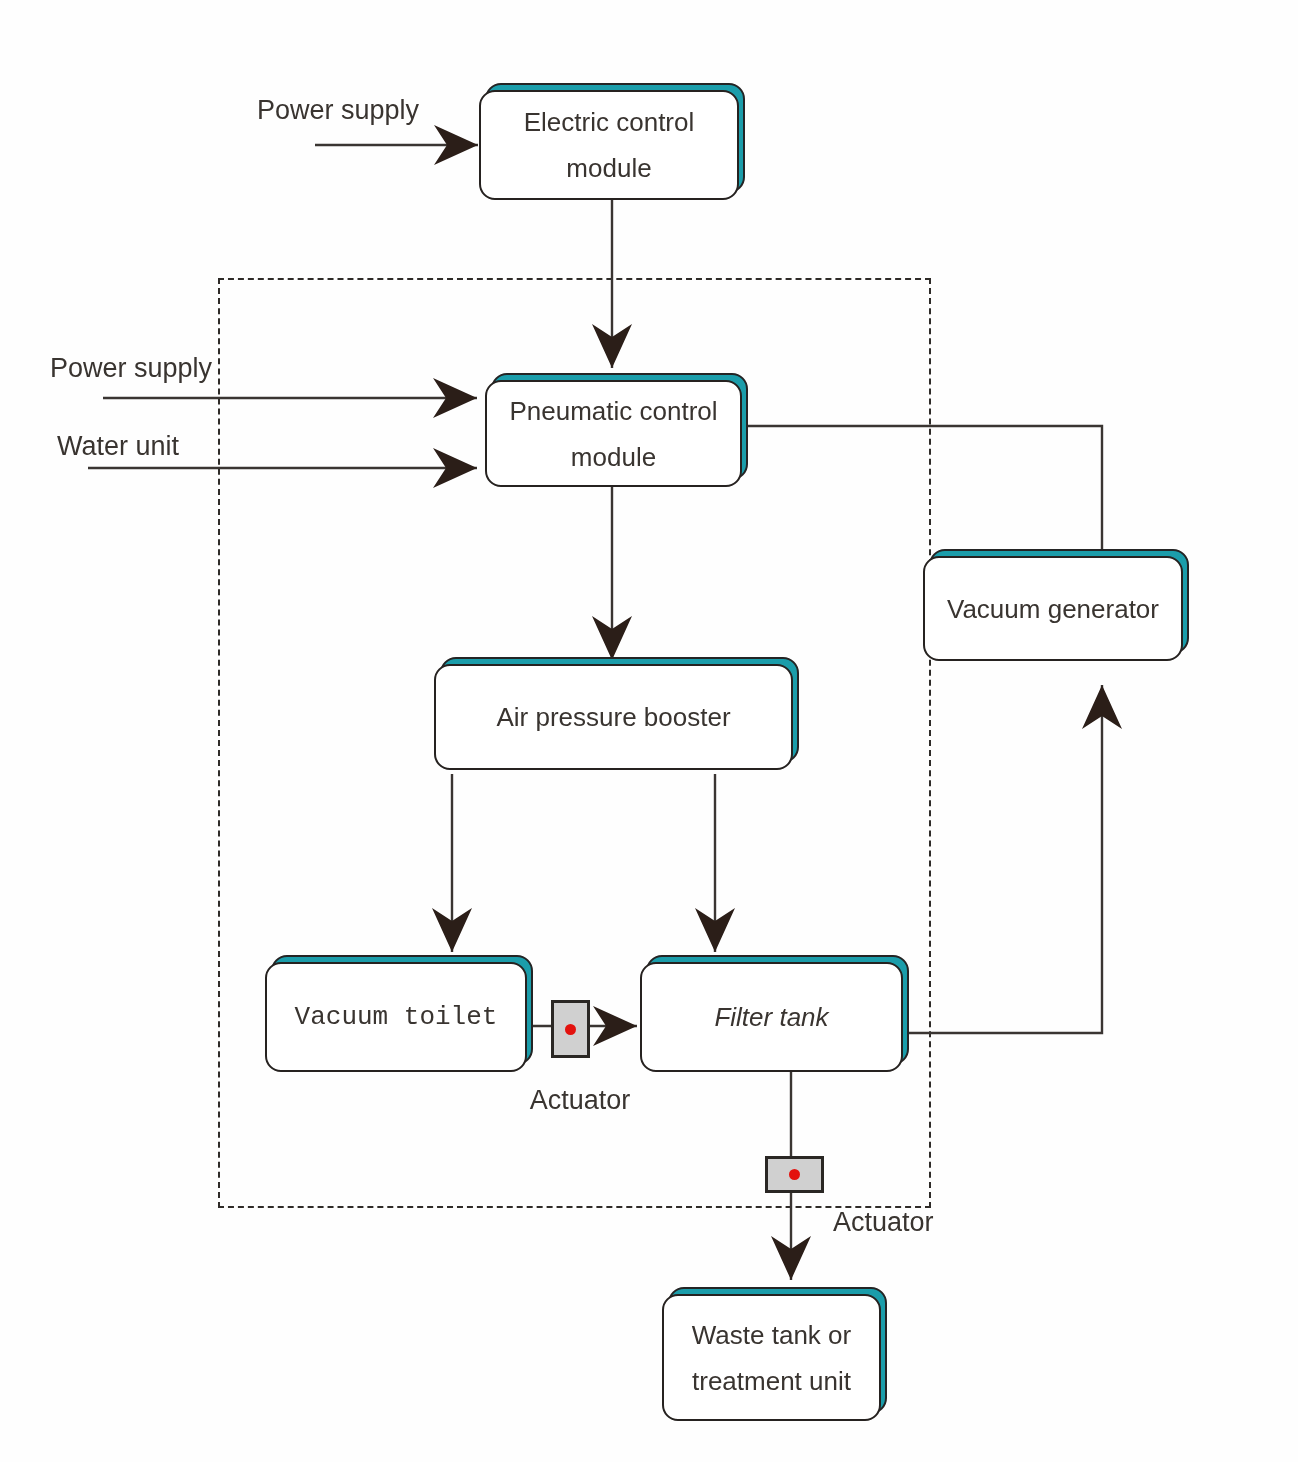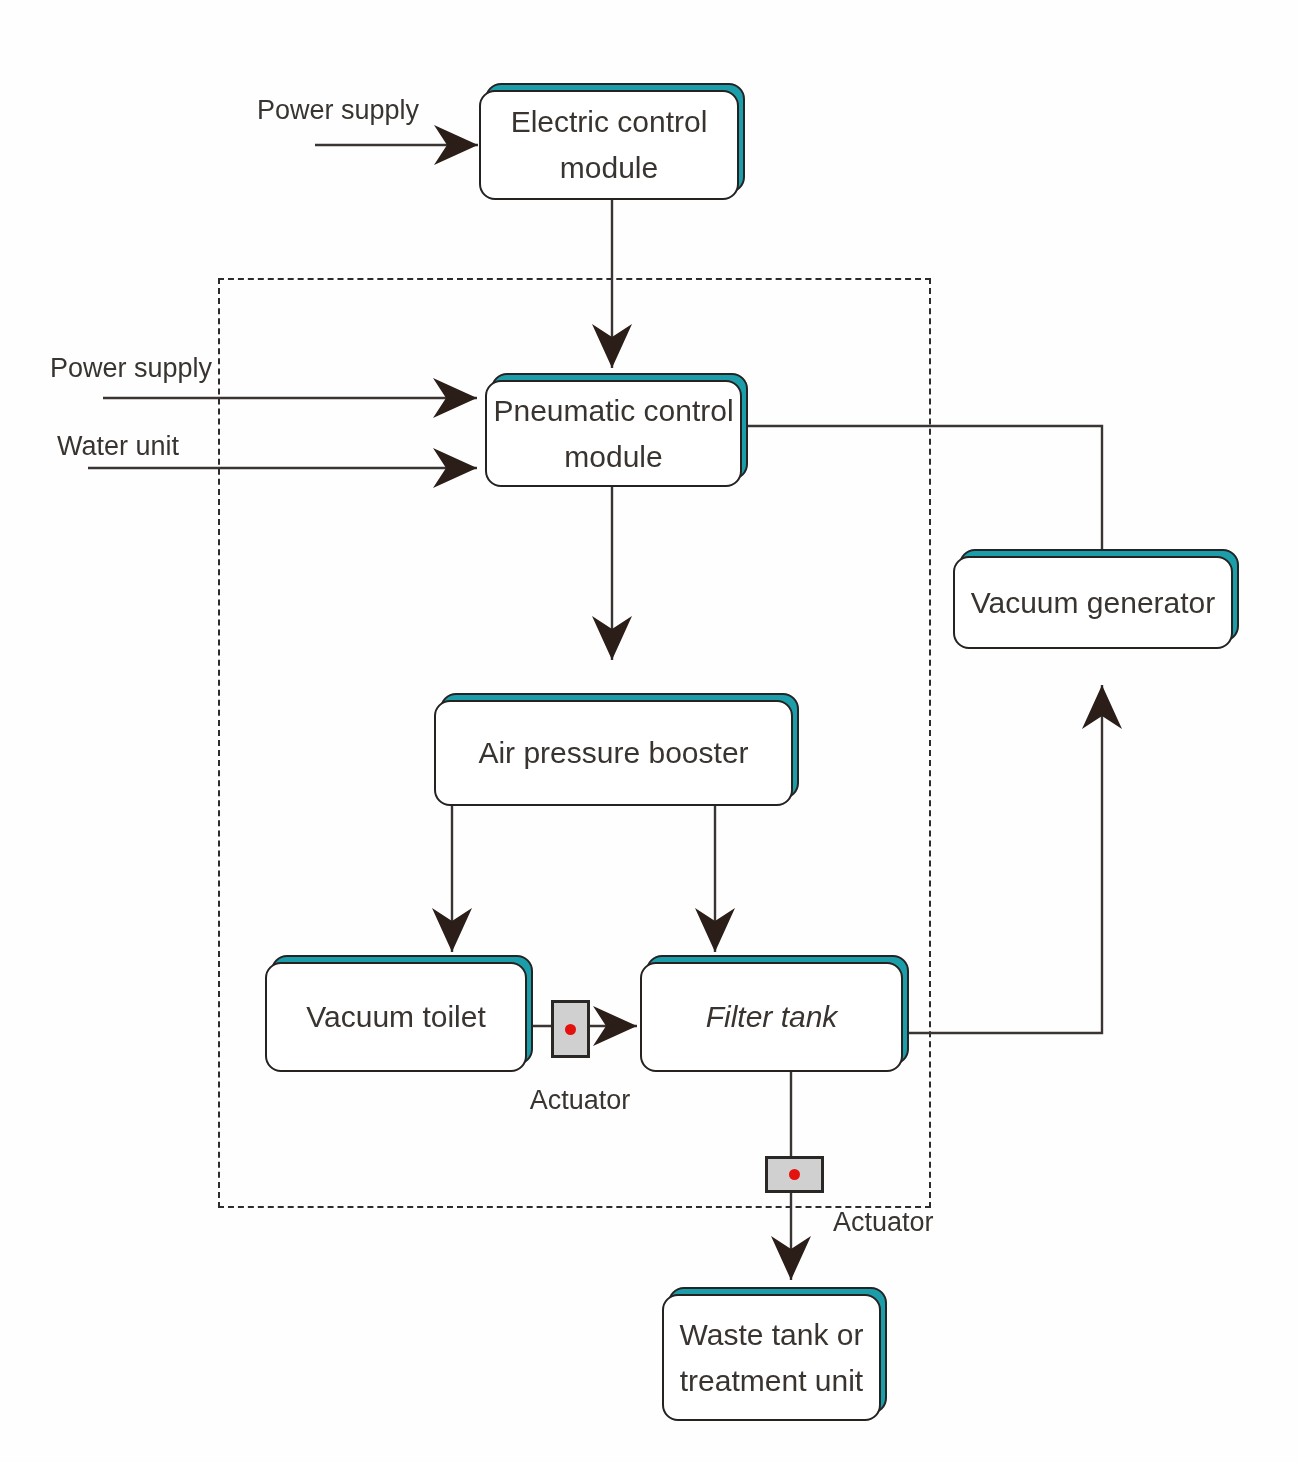--- a/index.html
+++ b/index.html
@@ -33,21 +33,21 @@
   .node-face{
     position:absolute;inset:0;
     background:#ffffff;
     border:2.5px solid #262220;
     border-radius:16px;
   }
   .node-label{
     position:absolute;inset:0;
     display:flex;align-items:center;justify-content:center;
     text-align:center;
-    font-size:30px;line-height:46px;
+    font-size:26px;line-height:46px;
     white-space:pre-line;
     color:#393430;
   }
   
   .flabel{
     position:absolute;z-index:3;
     font-size:27px;line-height:27px;
     white-space:nowrap;
     color:#393430;
     text-align:center;
@@ -98,39 +98,39 @@
 module</div>
   </div>
 
   <div class="node" style="left:485px;top:380px;width:257px;height:107px;">
     <div class="node-accent"></div>
     <div class="node-face"></div>
     <div class="node-label">Pneumatic control
 module</div>
   </div>
 
-  <div class="node" style="left:434px;top:700px;width:359px;height:106px;">
+  <div class="node" style="left:434px;top:664px;width:359px;height:106px;">
     <div class="node-accent"></div>
     <div class="node-face"></div>
     <div class="node-label">Air pressure booster</div>
   </div>
 
-  <div class="node" style="left:265px;top:962px;width:262px;height:110px;">
+  <div class="node" style="left:265px;top:962px;width:262px;height:110px;font-family:Liberation Mono, monospace;">
     <div class="node-accent"></div>
     <div class="node-face"></div>
     <div class="node-label">Vacuum toilet</div>
   </div>
 
   <div class="node" style="left:640px;top:962px;width:263px;height:110px;font-style:italic;">
     <div class="node-accent"></div>
     <div class="node-face"></div>
     <div class="node-label">Filter tank</div>
   </div>
 
-  <div class="node" style="left:953px;top:556px;width:260px;height:93px;padding-left:20px;">
+  <div class="node" style="left:923px;top:556px;width:260px;height:105px;">
     <div class="node-accent"></div>
     <div class="node-face"></div>
     <div class="node-label">Vacuum generator</div>
   </div>
 
   <div class="node" style="left:662px;top:1294px;width:219px;height:127px;">
     <div class="node-accent"></div>
     <div class="node-face"></div>
     <div class="node-label">Waste tank or
 treatment unit</div>

